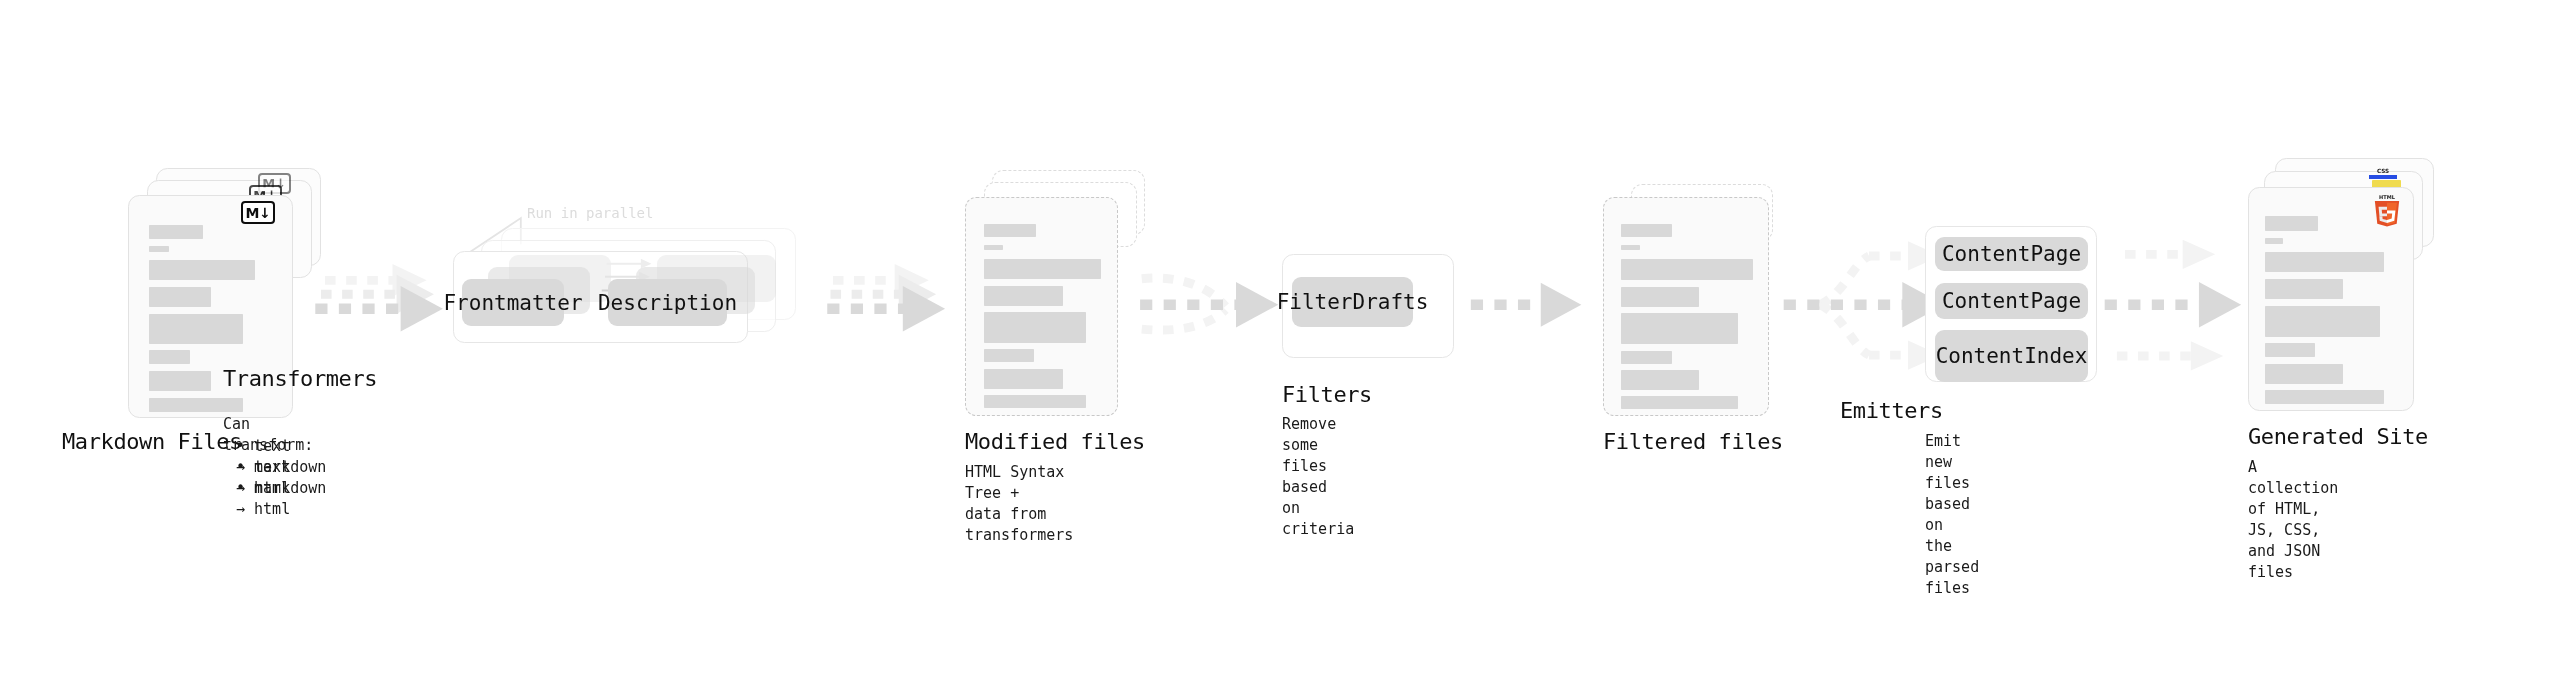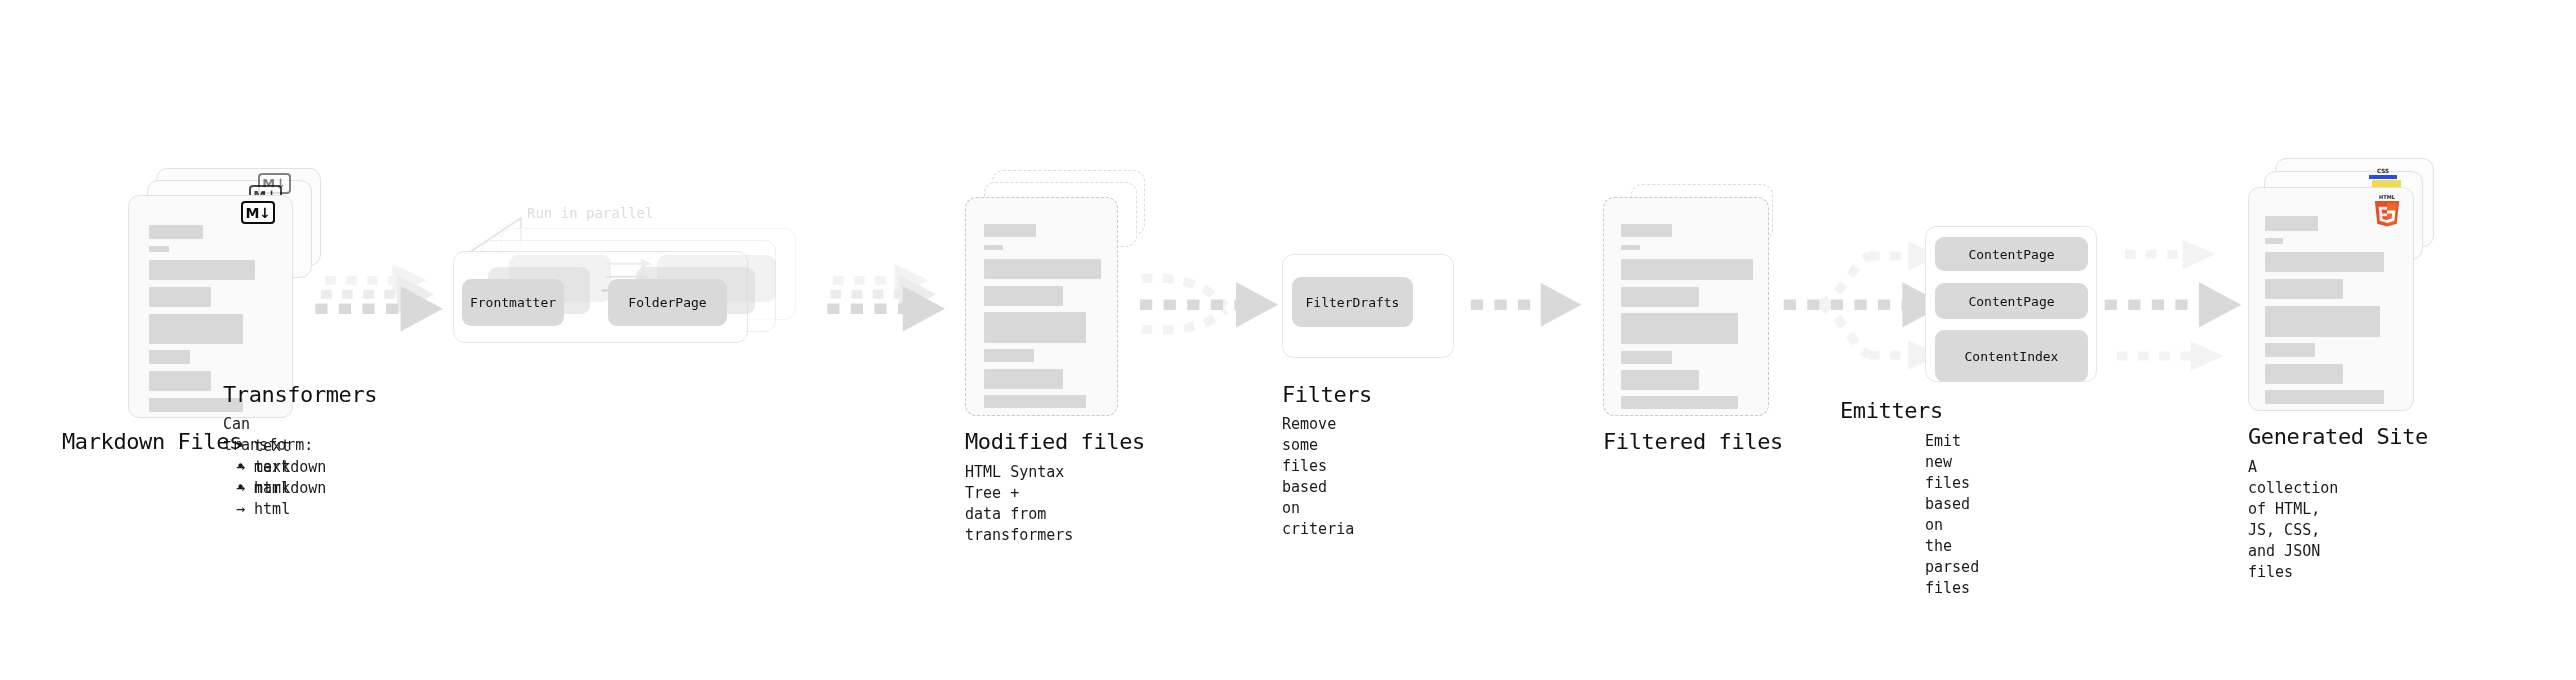--- a/index.html
+++ b/index.html
@@ -106,21 +106,21 @@
 
   .chip {
     position: absolute;
     box-sizing: border-box;
     background: #d9d9d9;
     border-radius: 9px;
     display: flex;
     align-items: center;
     justify-content: center;
     font-family: "DejaVu Sans Mono", "Liberation Mono", monospace;
-    font-size: 13px;
+    font-size: 21px;
     color: #111111;
     white-space: nowrap;
   }
   .chip.l2 { background: rgba(217,217,217,0.55); }
   .chip.l3 { background: rgba(217,217,217,0.33); }
 
   .parallel-label {
     position: absolute;
     font-family: "DejaVu Sans Mono", "Liberation Mono", monospace;
     font-size: 14px;
@@ -255,23 +255,23 @@
         <path d="M 0 40 L 43 40"></path>
       </g>
       <polygon points="42,34 55,40 42,46" fill="#e4e4e4"></polygon>
       <g stroke="#cfcfcf" stroke-width="2.4" fill="none">
         <path d="M -4 57 L 42 57"></path>
       </g>
       <polygon points="41,51 55,57 41,63" fill="#cfcfcf"></polygon>
     </svg>
 
     <div class="chip" style="left:462px; top:279px; width:102px; height:47px;">Frontmatter</div>
-    <div class="chip" style="left:608px; top:279px; width:119px; height:47px;">FolderPage</div>
-
-    <div class="stage-title" style="left:223px; top:382px; left:223px;">Transformers</div>
+    <div class="chip" style="left:608px; top:279px; width:119px; height:47px;">Description</div>
+
+    <div class="stage-title" style="left:223px; top:366px; left:223px;">Transformers</div>
 
     <div class="stage-desc" style="left:223px; top:414px;">Can transform:</div>
 
     <div class="stage-desc" style="left:236px; top:436px;">•&nbsp;<span>text → text</span></div>
     <div class="stage-desc" style="left:236px; top:457px;">•&nbsp;<span>markdown → markdown</span></div>
     <div class="stage-desc" style="left:236px; top:478px;">•&nbsp;<span>html → html</span></div>
   </div>
 
   <div class="stage" style="left:0;">
     <div class="doc-card dashed-ghost" style="left:992px; top:170px; width:153px; height:65px;"></div>

